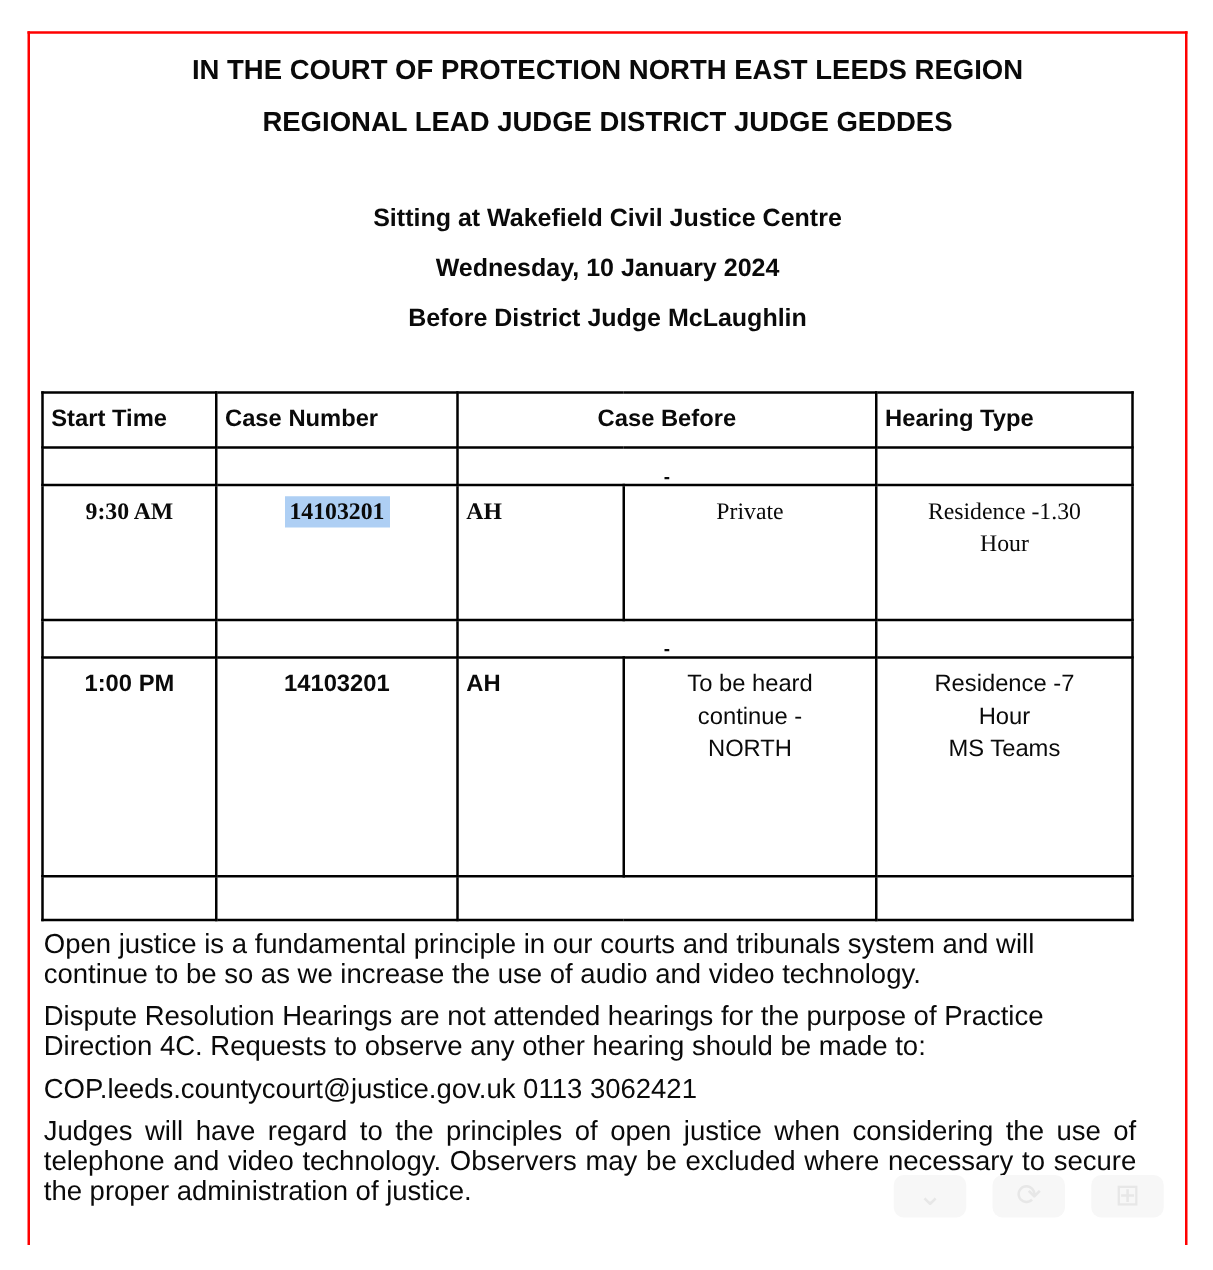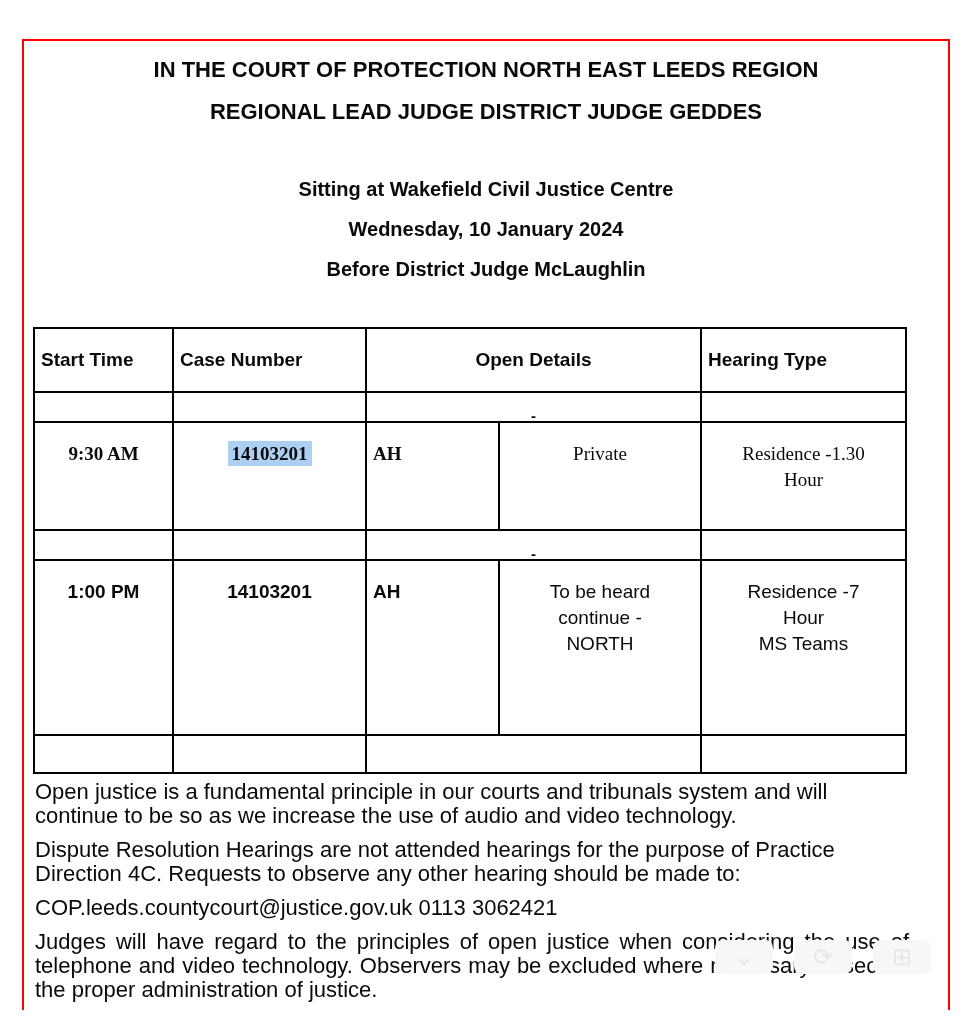--- a/index.html
+++ b/index.html
@@ -11,21 +11,21 @@
   }
   body {
     width: 970px;
     height: 1016px;
     position: relative;
     overflow: hidden;
   }
   .page {
     position: absolute;
     left: 22px;
-    top: 39px;
+    top: 25px;
     width: 928px;
     height: 971px;
     border: 2px solid #ff0000;
     border-bottom: none;
     box-sizing: border-box;
     background: #ffffff;
   }
   .doc-title {
     margin-top: 8px;
     text-align: center;
@@ -43,21 +43,21 @@
   table.hearing-table {
     border-collapse: collapse;
     table-layout: fixed;
     width: 872px;
     margin: 38px 0 0 9px;
     font-size: 19px;
   }
   table.hearing-table td {
     border: 2px solid #000000;
     vertical-align: top;
-    padding: 18px 6px;
+    padding: 8px 6px;
     box-sizing: border-box;
     line-height: 26px;
   }
   tr.header-row td {
     font-weight: 700;
     height: 33px;
   }
   td.al-left   { text-align: left; }
   td.al-center { text-align: center; }
   tr.spacer-row td {
@@ -137,21 +137,21 @@
       <col style="width:193px">
       <col style="width:133px">
       <col style="width:202px">
       <col style="width:205px">
     </colgroup>
 
     <tbody>
         <tr class="header-row">
       <td class="al-left">Start Time</td>
       <td class="al-left">Case Number</td>
-      <td class="al-center" colspan="2">Open Details</td>
+      <td class="al-center" colspan="2">Case Before</td>
       <td class="al-left">Hearing Type</td>
     </tr>
 
     <tr class="spacer-row">
       <td></td>
       <td></td>
       <td colspan="2">
         <span class="spacer-dash">-</span>
       </td>
       <td></td>

